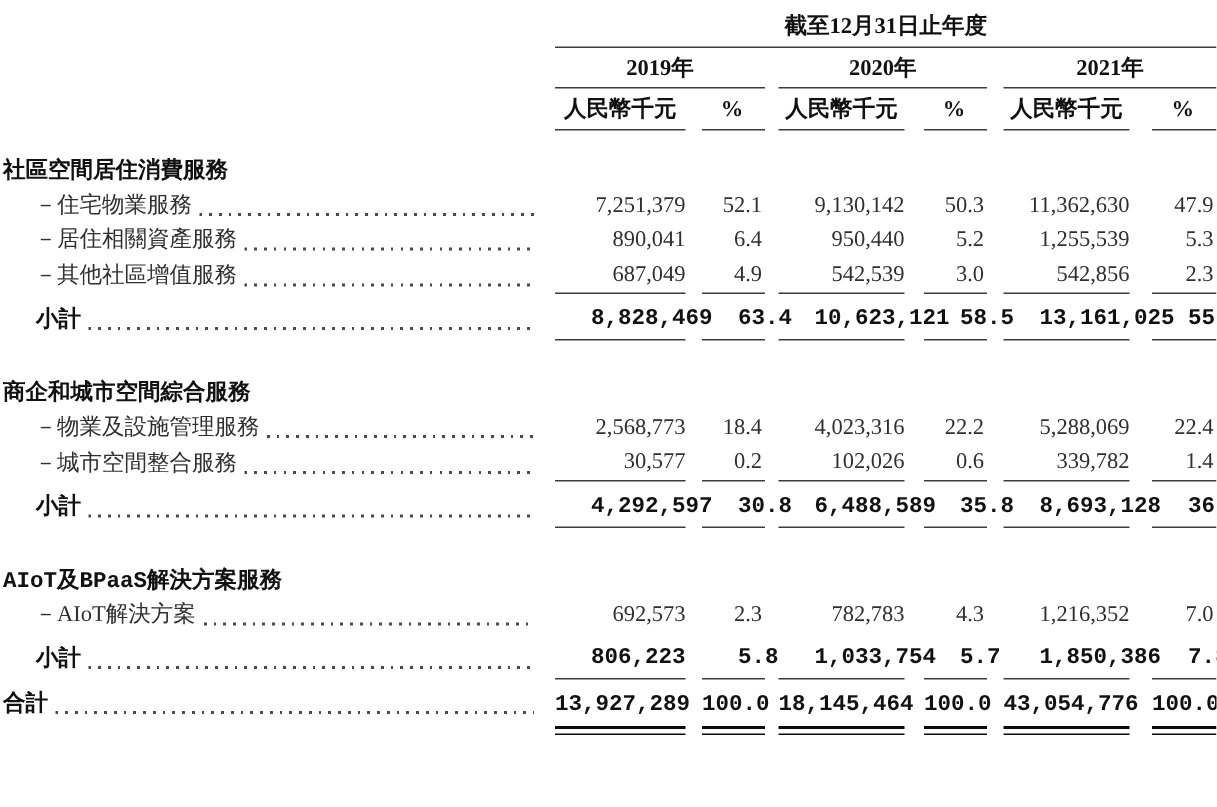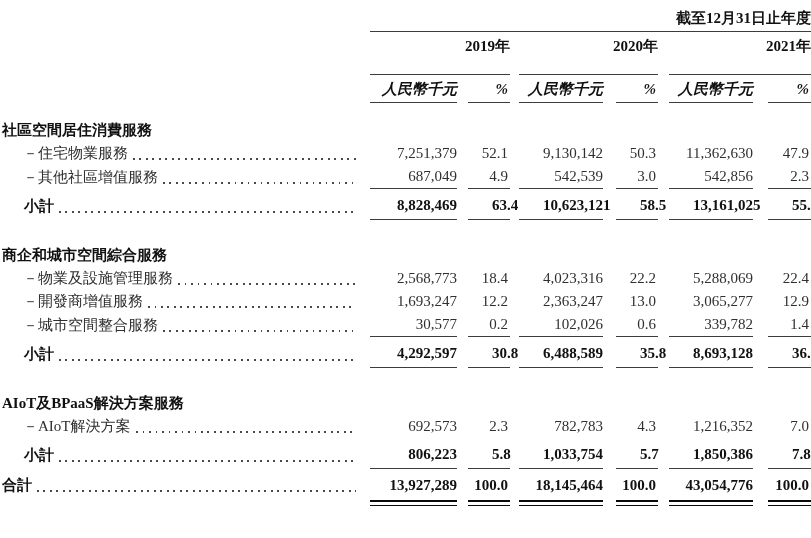--- a/index.html
+++ b/index.html
@@ -2,42 +2,42 @@
 <html><head>
 <meta charset="utf-8">
 <style>
   html,body{margin:0;padding:0;background:#fff;}
   body{width:811px;height:538px;overflow:hidden;
        font-family:"Liberation Serif","DejaVu Serif",serif;color:#2f2f2f;}
   table{border-collapse:collapse;table-layout:fixed;width:811px;}
   td{padding:0;vertical-align:bottom;}
   .in{line-height:19px;font-size:15px;}
   .num .in{text-align:right;}
-  .center{text-align:right;}
+  .center{text-align:center;}
   .bold{font-weight:700;color:#111;}
-  tr.sec td, tr.subtotal td, tr.total td{font-weight:700;color:#111;}
+  tr.sec td, tr.subtotal td, tr.total td{font-weight:700;color:#111;font-family:Liberation Mono, monospace;}
   .u{border-bottom:1.2px solid #3c3c3c;}
 
   
   .ca1 .in{margin-left:10px;}
   .cp1 .in{margin-left:11px;}
   .ca2 .in{margin-left:9px;}
   .cp2 .in{margin-left:13px;}
   .ca3 .in{margin-left:11px;}
   .cp3 .in{margin-left:15px;}
   .g1 .in{margin-left:10px;}
   .g2 .in{margin-left:9px;}
   .g3 .in{margin-left:11px;}
   .g-all .in{margin-left:10px;}
   .cp1 .in,.cp2 .in,.cp3 .in{padding-right:2px;}
 
   
   tr.r-title .in{padding-top:9px;padding-bottom:3px;}
-  tr.r-years .in{padding-top:5px;padding-bottom:18px;}
-  tr.r-cols .in{padding-top:5px;padding-bottom:3px;font-style:italic;}
+  tr.r-years .in{padding-top:5px;padding-bottom:2px;}
+  tr.r-cols .in{padding-top:5px;padding-bottom:3px;}
   tr.item .in, tr.item .lblflex{padding-top:2px;padding-bottom:2px;}
   tr.sec .lblflex{padding-top:2px;padding-bottom:2px;}
   tr.subtotal .in, tr.subtotal .lblflex{padding-top:7px;padding-bottom:4px;padding-left:24px;}
   tr.total .in, tr.total .lblflex{padding-top:7px;padding-bottom:3px;}
 
   .lblflex{display:flex;align-items:baseline;padding-left:2px;}
   .lblflex.ind{padding-left:23px;}
   .rlabel{white-space:nowrap;font-size:15px;line-height:19px;}
   .leader{flex:1;height:2px;margin:0 4px 3px 5px;align-self:flex-end;
           background-image:repeating-linear-gradient(to right,#4a4a4a 0 1.7px,transparent 1.7px 6.5px);}
@@ -135,20 +135,46 @@
     <td class="num ca3">
           <div class="in">11,362,630</div>
         </td>
     <td class="num cp3">
           <div class="in">47.9</div>
         </td>
   </tr>
   <tr class="item">
     <td>
           <div class="lblflex ind">
+            <span class="rlabel">－居住相關資產服務</span>
+            <span class="leader"></span>
+          </div>
+        </td>
+    <td class="num ca1">
+          <div class="in">890,041</div>
+        </td>
+    <td class="num cp1">
+          <div class="in">6.4</div>
+        </td>
+    <td class="num ca2">
+          <div class="in">950,440</div>
+        </td>
+    <td class="num cp2">
+          <div class="in">5.2</div>
+        </td>
+    <td class="num ca3">
+          <div class="in">1,255,539</div>
+        </td>
+    <td class="num cp3">
+          <div class="in">5.3</div>
+        </td>
+  </tr>
+  <tr class="item">
+    <td>
+          <div class="lblflex ind">
             <span class="rlabel">－其他社區增值服務</span>
             <span class="leader"></span>
           </div>
         </td>
     <td class="num ca1">
           <div class="in u">687,049</div>
         </td>
     <td class="num cp1">
           <div class="in u">4.9</div>
         </td>
@@ -225,46 +251,20 @@
     <td class="num ca3">
           <div class="in">5,288,069</div>
         </td>
     <td class="num cp3">
           <div class="in">22.4</div>
         </td>
   </tr>
   <tr class="item">
     <td>
           <div class="lblflex ind">
-            <span class="rlabel">－開發商增值服務</span>
-            <span class="leader"></span>
-          </div>
-        </td>
-    <td class="num ca1">
-          <div class="in">1,693,247</div>
-        </td>
-    <td class="num cp1">
-          <div class="in">12.2</div>
-        </td>
-    <td class="num ca2">
-          <div class="in">2,363,247</div>
-        </td>
-    <td class="num cp2">
-          <div class="in">13.0</div>
-        </td>
-    <td class="num ca3">
-          <div class="in">3,065,277</div>
-        </td>
-    <td class="num cp3">
-          <div class="in">12.9</div>
-        </td>
-  </tr>
-  <tr class="item">
-    <td>
-          <div class="lblflex ind">
             <span class="rlabel">－城市空間整合服務</span>
             <span class="leader"></span>
           </div>
         </td>
     <td class="num ca1">
           <div class="in u">30,577</div>
         </td>
     <td class="num cp1">
           <div class="in u">0.2</div>
         </td>

